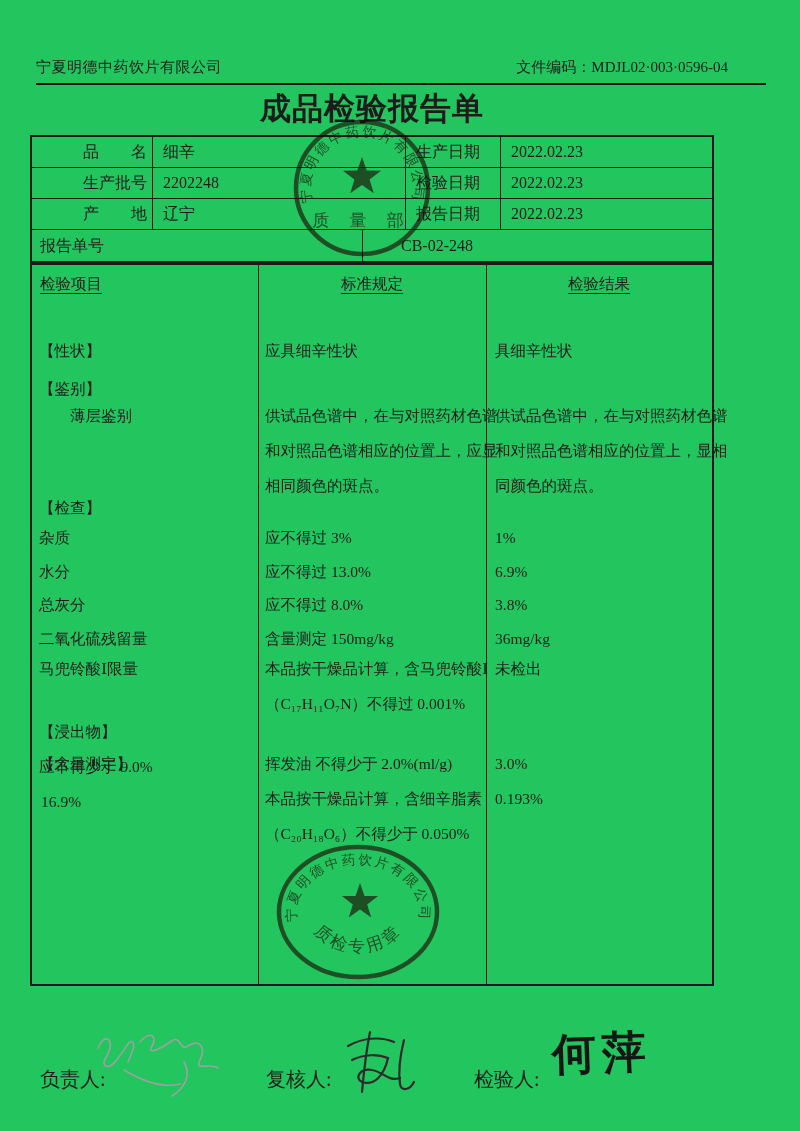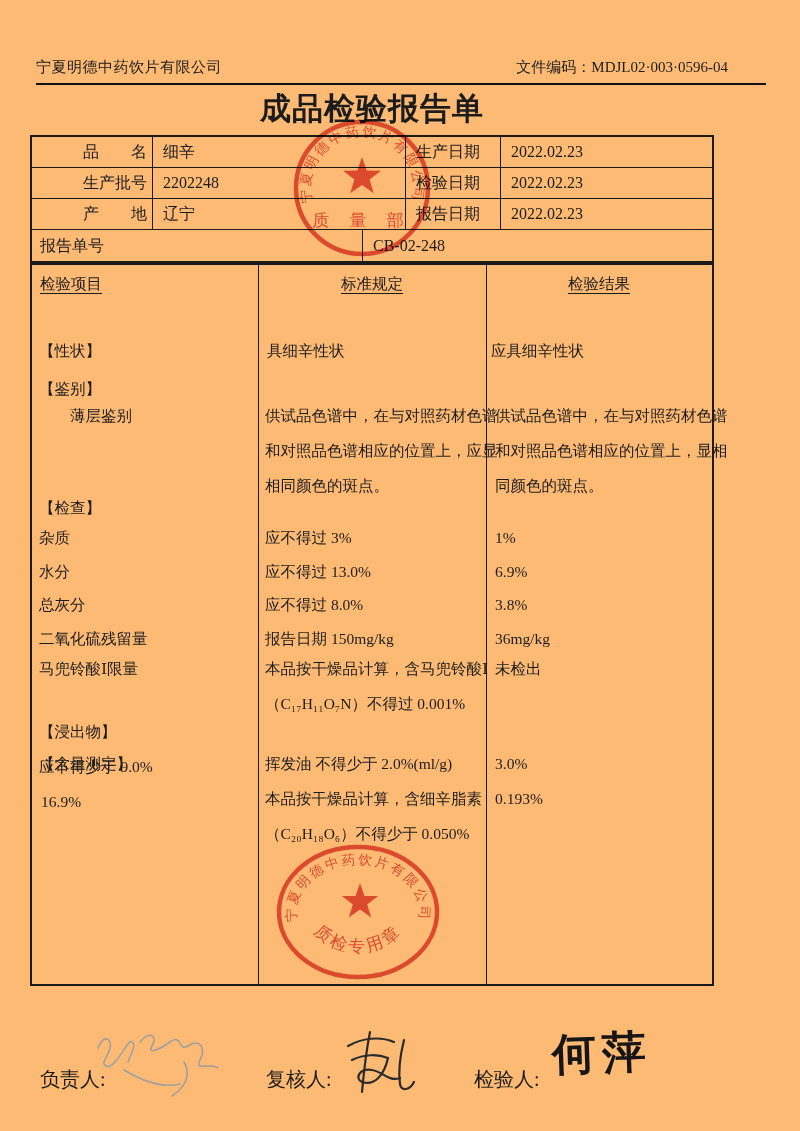--- a/index.html
+++ b/index.html
@@ -1,30 +1,30 @@
 <!DOCTYPE html>
 <html><head>
 <meta charset="utf-8">
 <style>
   html,body{margin:0;padding:0;background:#e8e8e8;}
   .page{
-    position:relative;width:800px;height:1131px;background:#fdba74;margin:0 auto;
+    position:relative;width:800px;height:1131px;background:#22c55e;margin:0 auto;
     font-family:"Liberation Serif","DejaVu Serif",serif;color:#1c1c1c;overflow:hidden;
   }
   
   .hdr-company{position:absolute;left:36px;top:58px;font-size:15px;letter-spacing:.5px;}
   .hdr-code{position:absolute;right:72px;top:58px;font-size:15px;}
   .hdr-rule{position:absolute;left:36px;top:83px;width:730px;height:2px;background:#111;}
   .doc-title{position:absolute;left:30px;top:88px;width:684px;text-align:center;
     font-size:31px;font-weight:bold;letter-spacing:1px;}
   
   .info-table{position:absolute;left:30px;top:135px;width:684px;height:128px;
     border:2px solid #1a1a1a;box-sizing:border-box;font-size:16px;}
   .info-row{display:flex;height:30px;line-height:30px;border-bottom:1px solid #1a1a1a;}
-  .info-row.last{height:31px;line-height:31px;border-bottom:none;}
+  .info-row.last{height:31px;line-height:31px;border-bottom:none;gap:28px;}
   .ic{box-sizing:border-box;overflow:hidden;white-space:nowrap;}
   .ic.l1{width:78px;padding-left:8px;border-right:1px solid #1a1a1a;margin-left:43px;}
   .ic.v1{width:253px;padding-left:10px;border-right:1px solid #1a1a1a;}
   .ic.l2{width:95px;padding-left:10px;border-right:1px solid #1a1a1a;}
   .ic.v2{flex:1;padding-left:10px;}
   .ic.rl{width:331px;padding-left:8px;border-right:1px solid #1a1a1a;}
   .ic.rv{flex:1;padding-left:10px;}
   
   .main-table{position:absolute;left:30px;top:263px;width:684px;height:723px;
     border:2px solid #1a1a1a;box-sizing:border-box;font-size:15.5px;}
@@ -98,25 +98,25 @@
       <div class="mt-head">
         <div class="mh c0">检验项目</div>
         <div class="mh c1">标准规定</div>
         <div class="mh c2">检验结果</div>
       </div>
       <div id="mt-rows">
           <div class="mt-row" style="height: 38px;">
             <div class="mt-cell c0">
               <div class="ln">【性状】</div>
             </div>
+            <div class="mt-cell c1">
+              <div class="ln">应具细辛性状</div>
+            </div>
             <div class="mt-cell c2">
               <div class="ln">具细辛性状</div>
-            </div>
-            <div class="mt-cell c1">
-              <div class="ln">应具细辛性状</div>
             </div>
           </div>
           <div class="mt-row" style="height: 27px;">
             <div class="mt-cell c0">
               <div class="ln">【鉴别】</div>
             </div>
             <div class="mt-cell c1"></div>
             <div class="mt-cell c2"></div>
           </div>
           <div class="mt-row" style="height: 92px; margin-left: 31px;">
@@ -172,21 +172,21 @@
             </div>
             <div class="mt-cell c2">
               <div class="ln">3.8%</div>
             </div>
           </div>
           <div class="mt-row" style="height: 30px;">
             <div class="mt-cell c0">
               <div class="ln">二氧化硫残留量</div>
             </div>
             <div class="mt-cell c1">
-              <div class="ln">报告日期 150mg/kg</div>
+              <div class="ln">含量测定 150mg/kg</div>
             </div>
             <div class="mt-cell c2">
               <div class="ln">36mg/kg</div>
             </div>
           </div>
           <div class="mt-row" style="height: 63px;">
             <div class="mt-cell c0">
               <div class="ln">马兜铃酸Ⅰ限量</div>
             </div>
             <div class="mt-cell c1">

